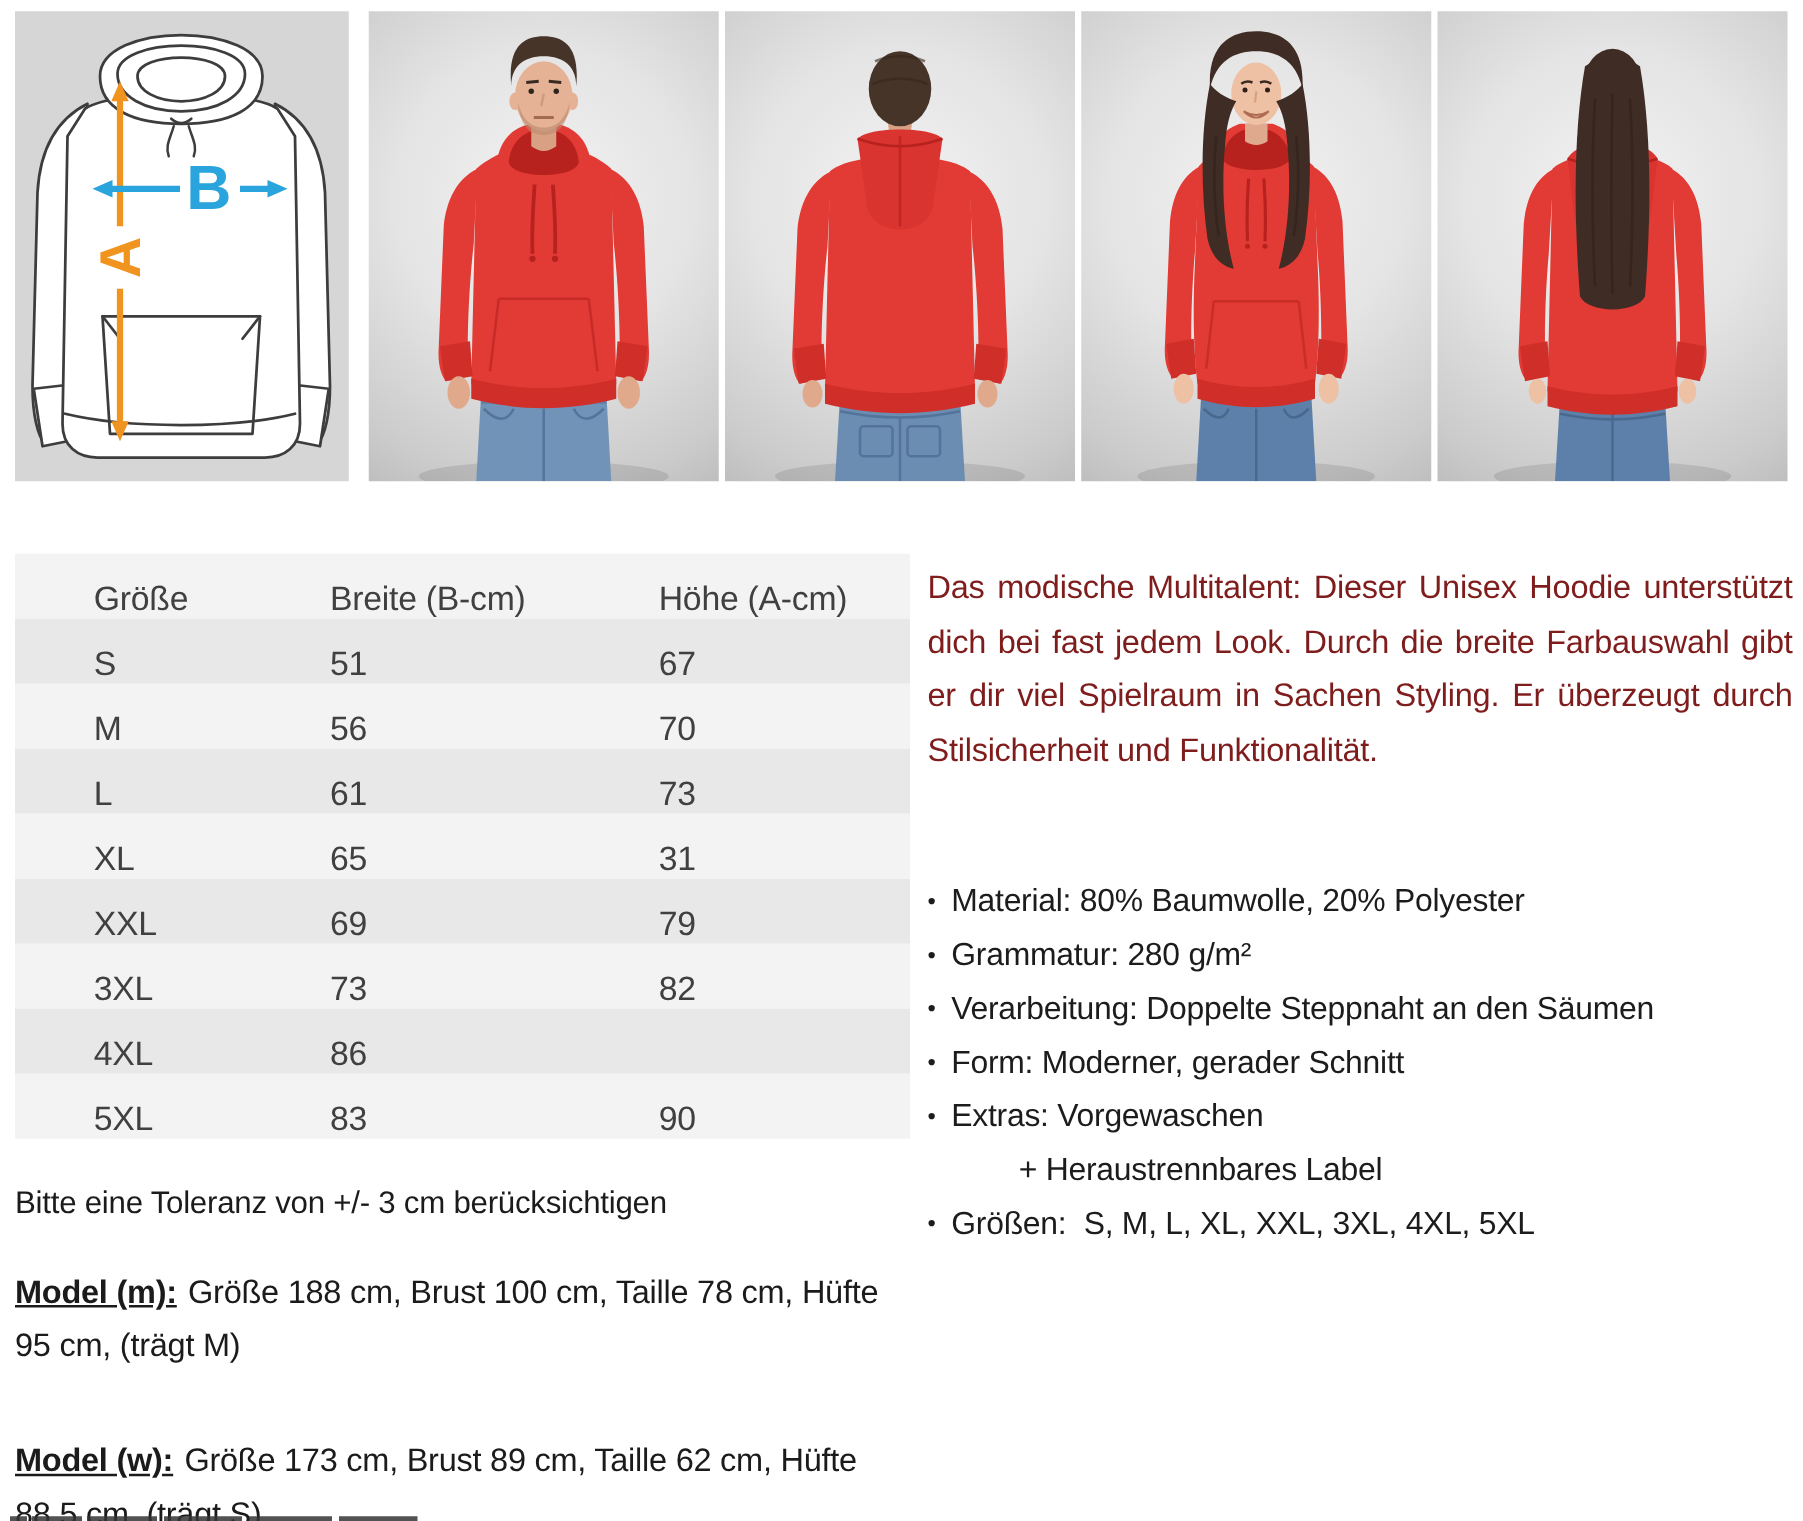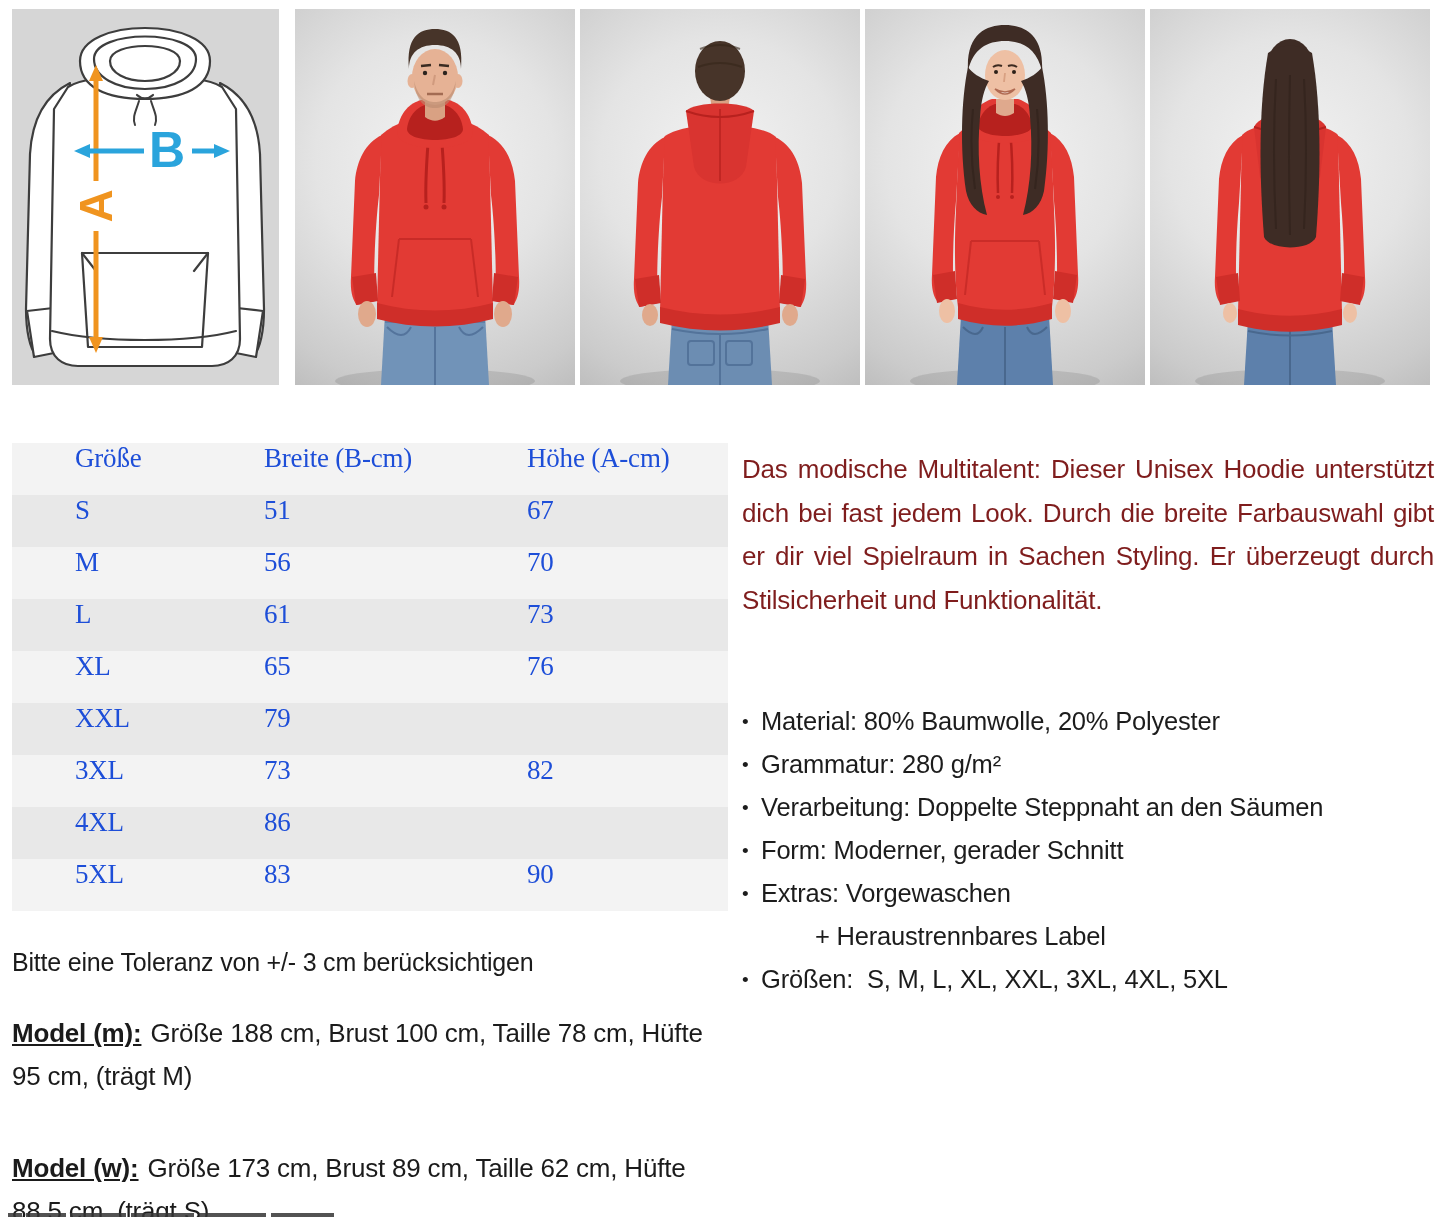--- a/index.html
+++ b/index.html
@@ -12,21 +12,21 @@
   .panel svg{display:block;width:100%;height:100%;}
   .diagram{left:12px;width:267px;background:#d6d6d6;}
   .photo{background:
     radial-gradient(ellipse 95% 72% at 50% 40%, #f2f2f2 0%, #e4e4e4 45%, #cbcbcb 85%, #bdbdbd 100%);}
   .photo1{left:295px;width:280px;}
   .photo2{left:580px;width:280px;}
   .photo3{left:865px;width:280px;}
   .photo4{left:1150px;width:280px;}
   
   .size-table{position:absolute;left:12px;top:443px;width:716px;}
-  .trow{height:52px;display:flex;align-items:flex-start;font-size:27px;color:#1d4ed8;letter-spacing:-0.2px;font-family:Liberation Serif, serif;}
+  .trow{height:52px;display:flex;align-items:flex-end;font-size:27px;color:#404040;letter-spacing:-0.2px;}
   .trow.light{background:#f3f3f3;}
   .trow.dark{background:#e8e8e8;}
   .trow .c1{width:252px;padding-left:63px;box-sizing:border-box;}
   .trow .c2{width:263px;}
   .trow .c3{flex:1;}
   
   .tolerance{position:absolute;left:12px;top:948px;font-size:25px;color:#1b1b1b;letter-spacing:-0.2px;}
   .model-block{position:absolute;left:12px;width:706px;font-size:26px;line-height:43px;letter-spacing:-0.2px;}
   .model-m{top:1012px;}
   .model-w{top:1147px;}
@@ -248,24 +248,25 @@
     <span class="c3">70</span>
   </div>
   <div class="trow dark">
     <span class="c1">L</span>
     <span class="c2">61</span>
     <span class="c3">73</span>
   </div>
   <div class="trow light">
     <span class="c1">XL</span>
     <span class="c2">65</span>
-    <span class="c3">76</span>
+    <span class="c3">31</span>
   </div>
   <div class="trow dark">
     <span class="c1">XXL</span>
+    <span class="c2">69</span>
     <span class="c3">79</span>
   </div>
   <div class="trow light">
     <span class="c1">3XL</span>
     <span class="c2">73</span>
     <span class="c3">82</span>
   </div>
   <div class="trow dark">
     <span class="c1">4XL</span>
     <span class="c3">86</span>

